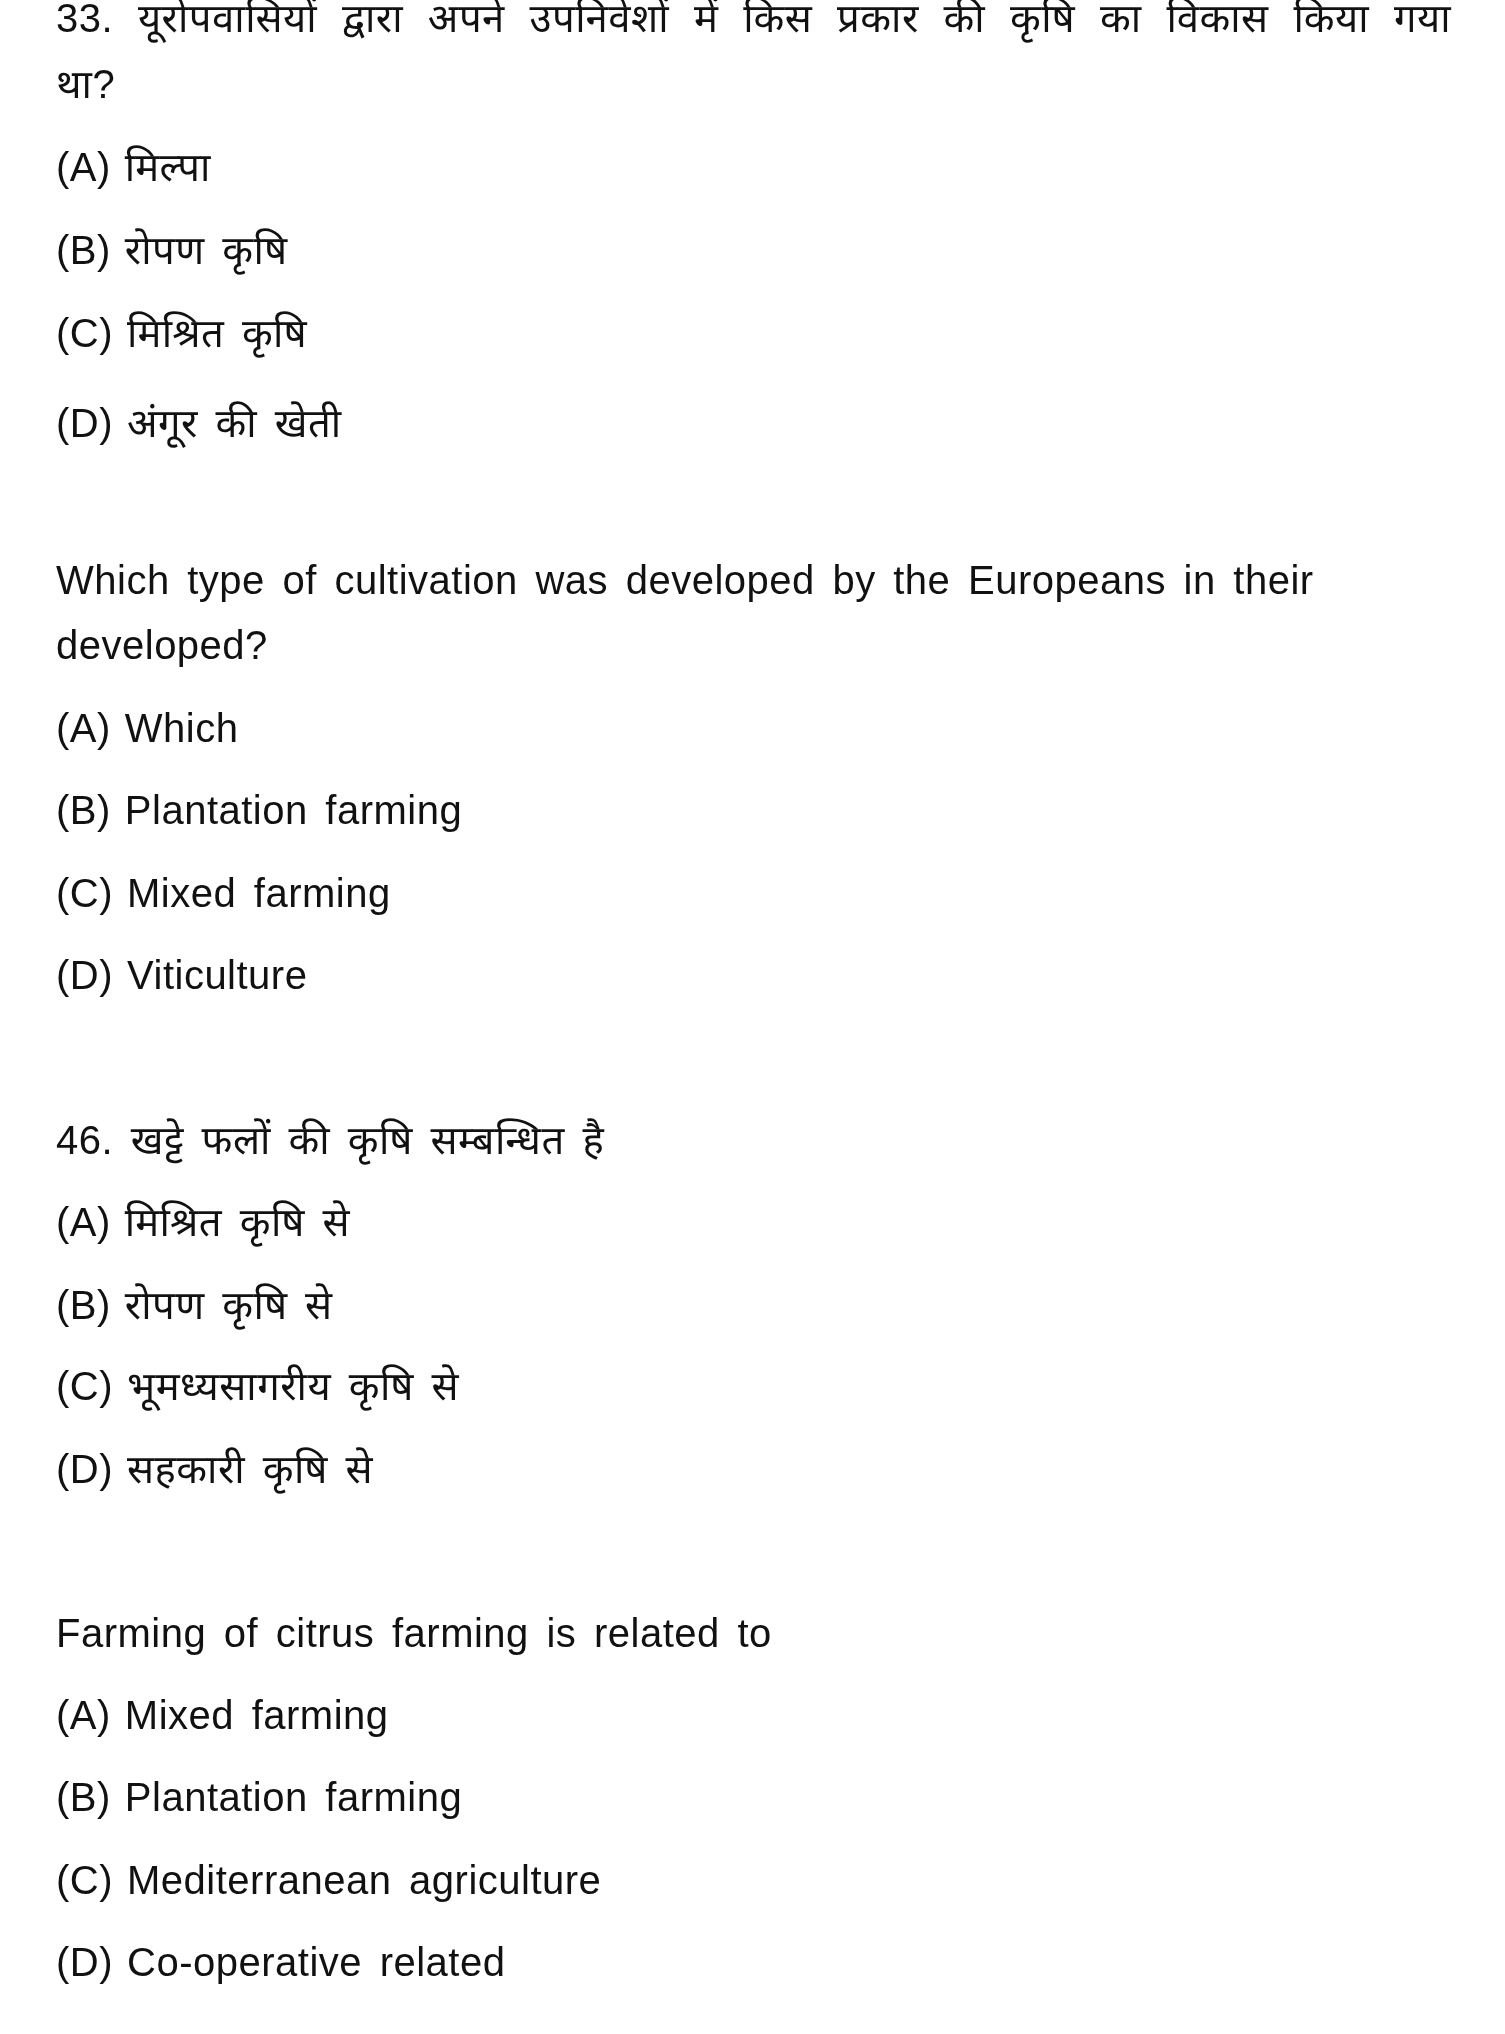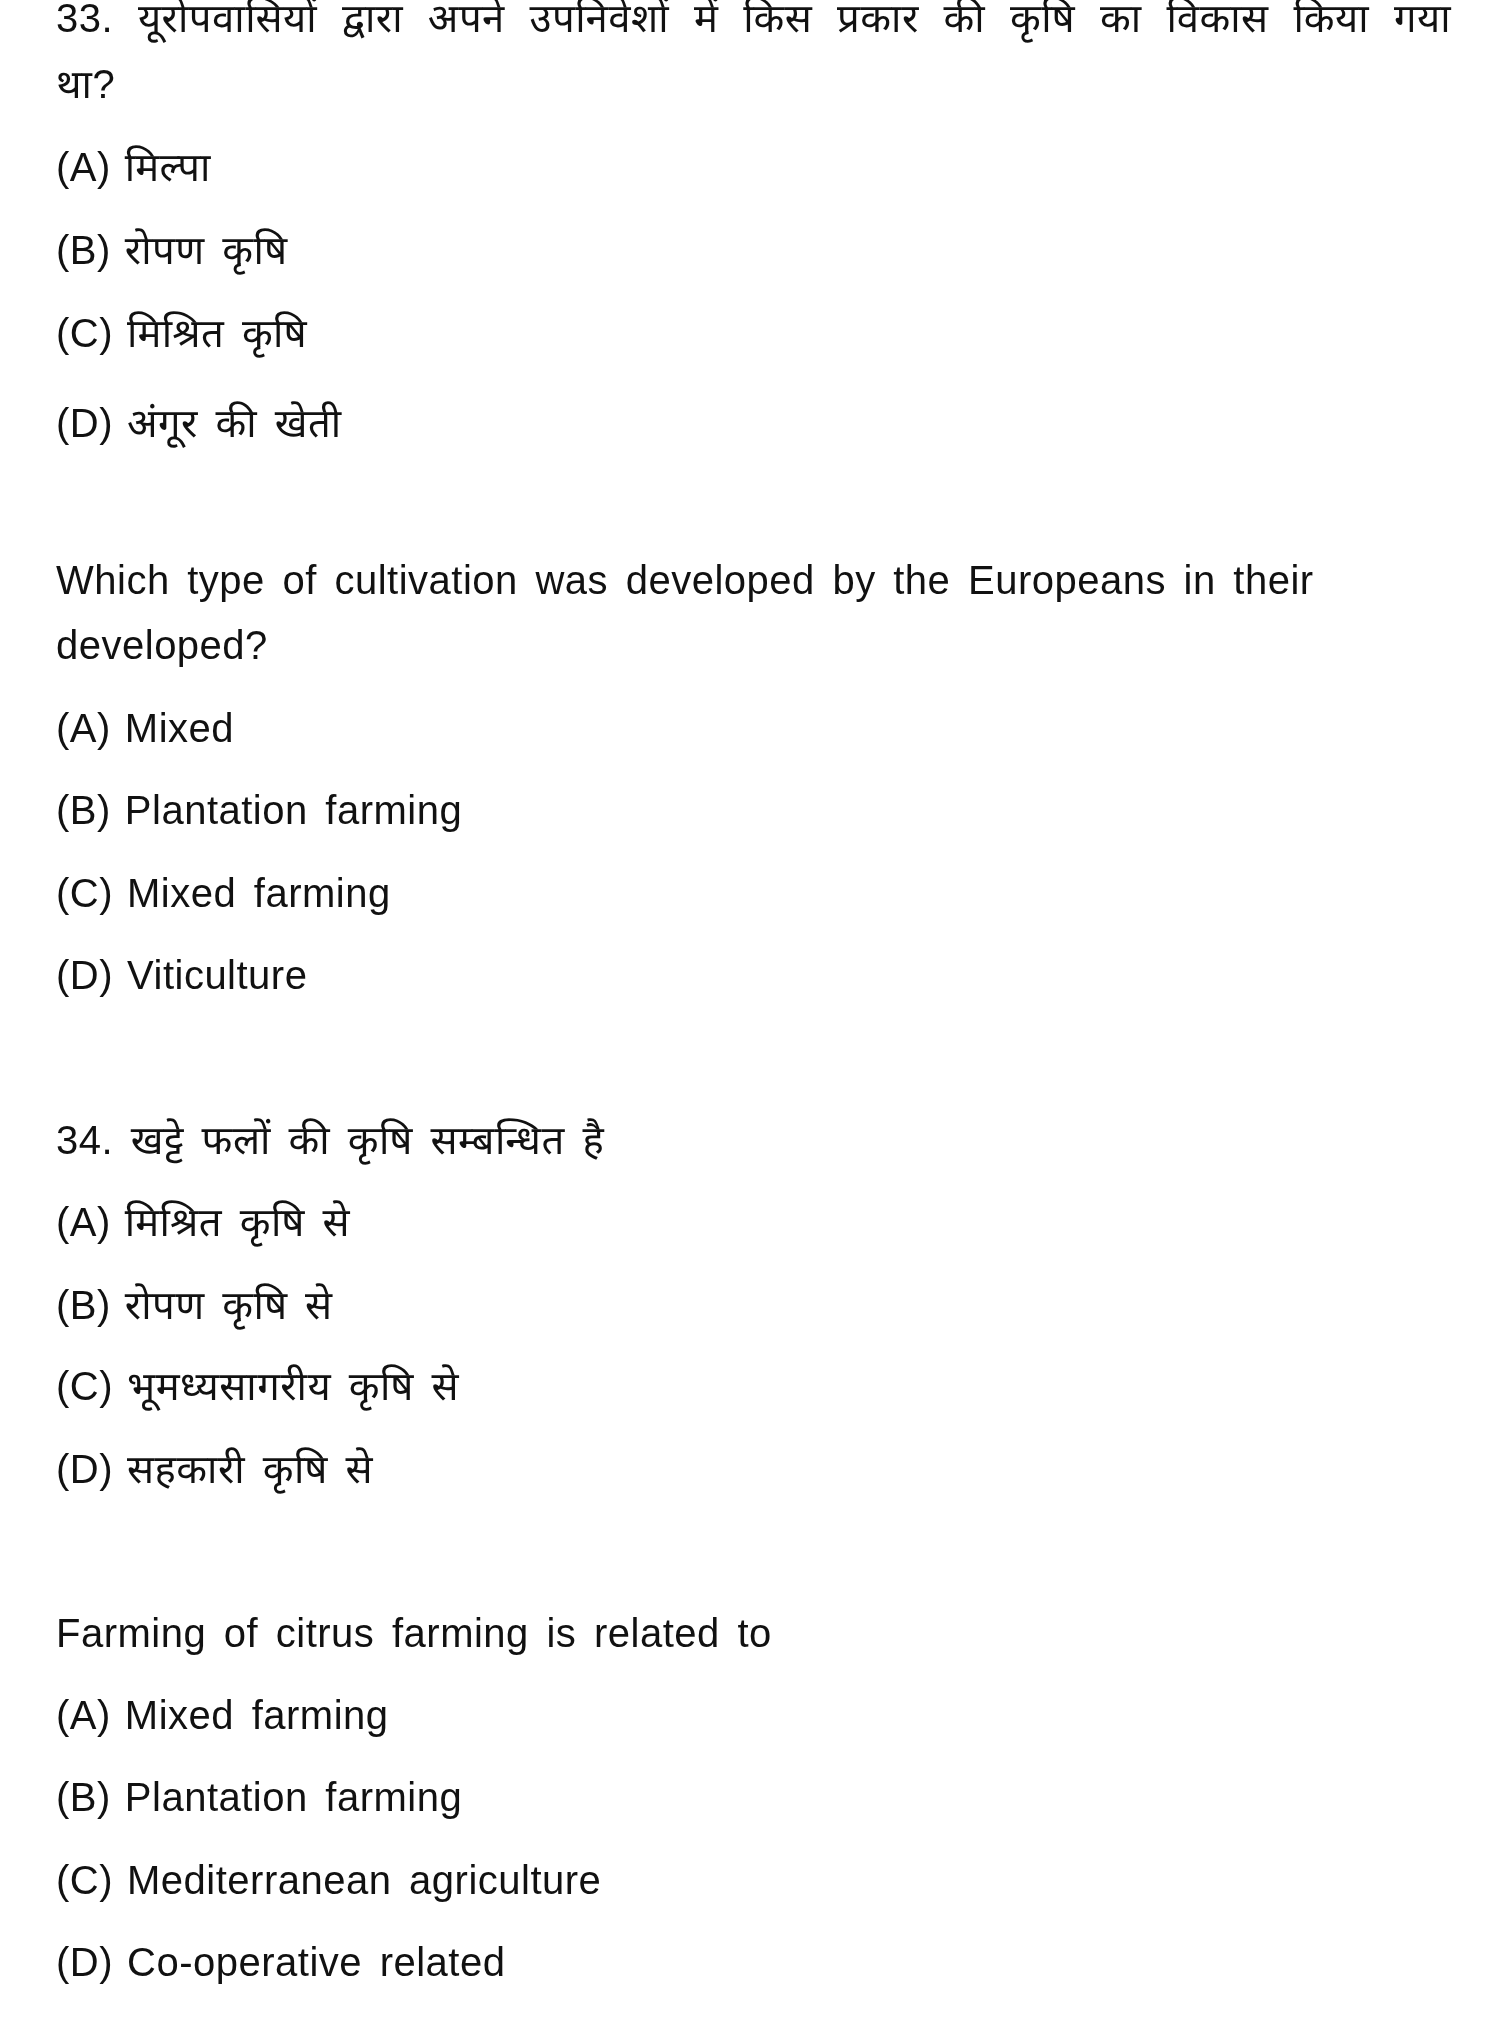--- a/index.html
+++ b/index.html
@@ -17,28 +17,28 @@
   <div class="line" style="top:58px">था?</div>
   <div class="line" style="top:141px"><span class="opt-label">(A)</span><span>मिल्पा</span></div>
   <div class="line" style="top:224px"><span class="opt-label">(B)</span><span>रोपण कृषि</span></div>
   <div class="line" style="top:307px"><span class="opt-label">(C)</span><span>मिश्रित कृषि</span></div>
   <div class="line" style="top:397px"><span class="opt-label">(D)</span><span>अंगूर की खेती</span></div>
 </div>
 
 <div>
   <div class="line" style="top:554px">Which type of cultivation was developed by the Europeans in their</div>
   <div class="line" style="top:619px">developed?</div>
-  <div class="line" style="top:702px"><span class="opt-label">(A)</span><span>Mixed</span></div>
+  <div class="line" style="top:702px"><span class="opt-label">(A)</span><span>Which</span></div>
   <div class="line" style="top:784px"><span class="opt-label">(B)</span><span>Plantation farming</span></div>
   <div class="line" style="top:867px"><span class="opt-label">(C)</span><span>Mixed farming</span></div>
   <div class="line" style="top:949px"><span class="opt-label">(D)</span><span>Viticulture</span></div>
 </div>
 
 <div>
-  <div class="line" style="top:1114px">34. खट्टे फलों की कृषि सम्बन्धित है</div>
+  <div class="line" style="top:1114px">46. खट्टे फलों की कृषि सम्बन्धित है</div>
   <div class="line" style="top:1196px"><span class="opt-label">(A)</span><span>मिश्रित कृषि से</span></div>
   <div class="line" style="top:1279px"><span class="opt-label">(B)</span><span>रोपण कृषि से</span></div>
   <div class="line" style="top:1360px"><span class="opt-label">(C)</span><span>भूमध्यसागरीय कृषि से</span></div>
   <div class="line" style="top:1443px"><span class="opt-label">(D)</span><span>सहकारी कृषि से</span></div>
 </div>
 
 <div>
   <div class="line" style="top:1607px">Farming of citrus farming is related to</div>
   <div class="line" style="top:1689px"><span class="opt-label">(A)</span><span>Mixed farming</span></div>
   <div class="line" style="top:1771px"><span class="opt-label">(B)</span><span>Plantation farming</span></div>

